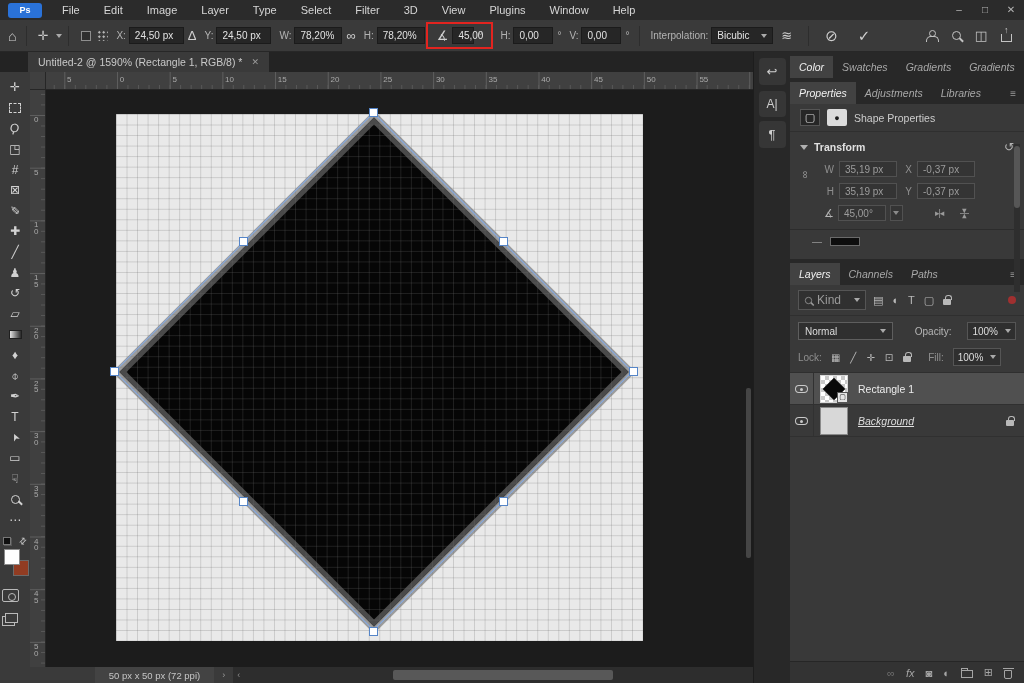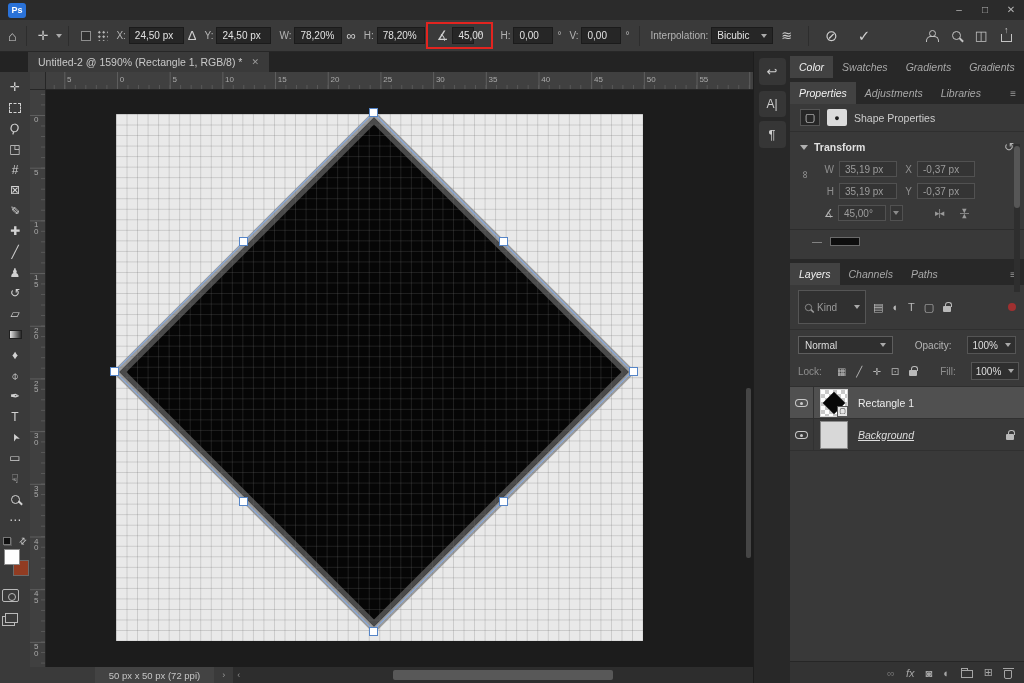--- a/index.html
+++ b/index.html
@@ -4,21 +4,21 @@
 <style>
   * { margin:0; padding:0; box-sizing:border-box; }
   body { background:#111; }
   .app { position:relative; width:1024px; height:683px; overflow:hidden;
          background:#1c1c1c; font-family:"Liberation Sans","DejaVu Sans",sans-serif;
          color:#c9c9c9; font-size:11px; -webkit-font-smoothing:antialiased; }
 
   
   .menubar { position:absolute; left:0; top:0; width:1024px; height:20px;
              background:#2b2b2b; display:flex; align-items:center; gap:0; }
-  .ps-logo { width:18px; height:15px; margin:0 8px 0 8px; background:#2a72d8; border-radius:3px;
+  .ps-logo { width:34px; height:15px; margin:0 8px 0 8px; background:#2a72d8; border-radius:3px;
              color:#fff; font-size:9px; font-weight:bold; display:flex; align-items:center; justify-content:center; }
   .menu-item { padding:0 12px; color:#d6d6d6; font-size:11px; line-height:20px; cursor:default; }
   .win-controls { margin-left:auto; display:flex; gap:0; }
   .win-btn { width:26px; text-align:center; color:#b5b5b5; font-size:10px; line-height:20px; }
 
   
   .optionsbar { position:absolute; left:0; top:20px; width:1024px; height:32px;
                 background:#3a3a3a; border-bottom:1px solid #272727;
                 display:flex; align-items:center; font-size:10px; }
   .vsep { width:1px; height:20px; background:#2d2d2d; margin:0 6px; flex:none; }
@@ -154,30 +154,30 @@
   .sep-line { height:1px; background:#2c2c2c; }
   .fill-row { display:flex; align-items:center; gap:8px; padding:6px 10px 10px 22px; }
   .dash-ic { color:#999; font-size:10px; }
   .fill-swatch { width:30px; height:9px; background:#0d0d0d; border:1px solid #6a6a6a; }
   .prop-scroll { position:absolute; left:224px; top:92px; width:6px; height:148px; background:#2e2e2e; }
   .prop-thumb { position:absolute; left:0; top:2px; width:6px; height:62px; background:#565656; border-radius:3px; }
 
   
   .filter-row { display:flex; align-items:center; gap:7px; padding:5px 8px; border-bottom:1px solid #2f2f2f; }
   .kind-drop { display:flex; align-items:center; gap:4px; background:#303030; border:1px solid #555;
-               height:34px; padding:0 5px; color:#9a9a9a; width:68px; font-size:10px; }
+               height:20px; padding:0 5px; color:#9a9a9a; width:68px; font-size:12px; }
   .filter-ic { color:#b9b9b9; font-size:11px; display:inline-flex; align-items:center; }
   .red-dot { width:8px; height:8px; border-radius:50%; background:#a03030; margin-left:auto; }
   .blend-row { display:flex; align-items:center; padding:6px 8px 2px; gap:16px; }
   .blend-drop { display:flex; align-items:center; background:#2f2f2f; border:1px solid #5e5e5e; height:18px;
                 width:128px; padding:0 6px; color:#dedede; font-size:10px; }
   .blend-drop .caret { margin-left:auto; }
   .mini-num { display:flex; align-items:center; background:#2f2f2f; border:1px solid #555; height:18px;
               padding:0 4px; color:#dedede; font-size:10px; gap:3px; }
-  .lock-row { display:flex; align-items:center; gap:15px; padding:6px 8px; border-bottom:1px solid #2f2f2f; color:#8f8f8f; font-size:10px; }
+  .lock-row { display:flex; align-items:center; gap:9px; padding:6px 8px; border-bottom:1px solid #2f2f2f; color:#8f8f8f; font-size:10px; }
   .lock-ic { color:#b9b9b9; font-size:10px; display:inline-flex; align-items:center; }
   .icon-lock { position:relative; width:8px; height:6px; background:#b9b9b9; display:inline-block; margin-top:4px; border-radius:1px; }
   .icon-lock::before { content:""; position:absolute; left:1.5px; top:-4px; width:5px; height:4px;
                        border:1px solid #b9b9b9; border-bottom:none; border-radius:3px 3px 0 0; }
   .layer-row { display:flex; align-items:center; height:32px; border-bottom:1px solid #303030; }
   .layer-row.selected { background:#505050; }
   .eye-col { width:24px; display:flex; justify-content:center; border-right:1px solid #313131; align-self:stretch; align-items:center; }
   .icon-eye { position:relative; width:13px; height:8px; border:1px solid #c9c9c9; border-radius:60% 60% 60% 60% / 100% 100% 100% 100%; }
   .icon-eye::after { content:""; position:absolute; left:4px; top:2px; width:3px; height:3px; background:#c9c9c9; border-radius:50%; }
   .thumb { width:28px; height:28px; margin-left:6px; flex:none; border:1px solid #d8d8d8; position:relative;
@@ -204,20 +204,34 @@
   .icon-trash { position:relative; width:8px; height:9px; border:1px solid currentColor; border-radius:0 0 2px 2px; display:inline-block; margin-top:3px; }
   .icon-trash::before { content:""; position:absolute; left:-2.5px; top:-3px; width:11px; height:1.5px; background:currentColor; }
 </style>
 </head>
 <body>
 
 <div class="app">
 
   <div class="menubar">
     <div class="ps-logo">Ps</div>
+    <div id="menu-items" style="display:flex;">
+        <span class="menu-item">File</span>
+        <span class="menu-item">Edit</span>
+        <span class="menu-item">Image</span>
+        <span class="menu-item">Layer</span>
+        <span class="menu-item">Type</span>
+        <span class="menu-item">Select</span>
+        <span class="menu-item">Filter</span>
+        <span class="menu-item">3D</span>
+        <span class="menu-item">View</span>
+        <span class="menu-item">Plugins</span>
+        <span class="menu-item">Window</span>
+        <span class="menu-item">Help</span>
+      </div>
     <div class="win-controls">
       <span class="win-btn">–</span>
       <span class="win-btn">□</span>
       <span class="win-btn">✕</span>
     </div>
   </div>
 
   <div class="optionsbar">
     <span class="opt-icon" style="margin-left:8px;font-size:14px;">⌂</span>
     <span class="vsep"></span>

